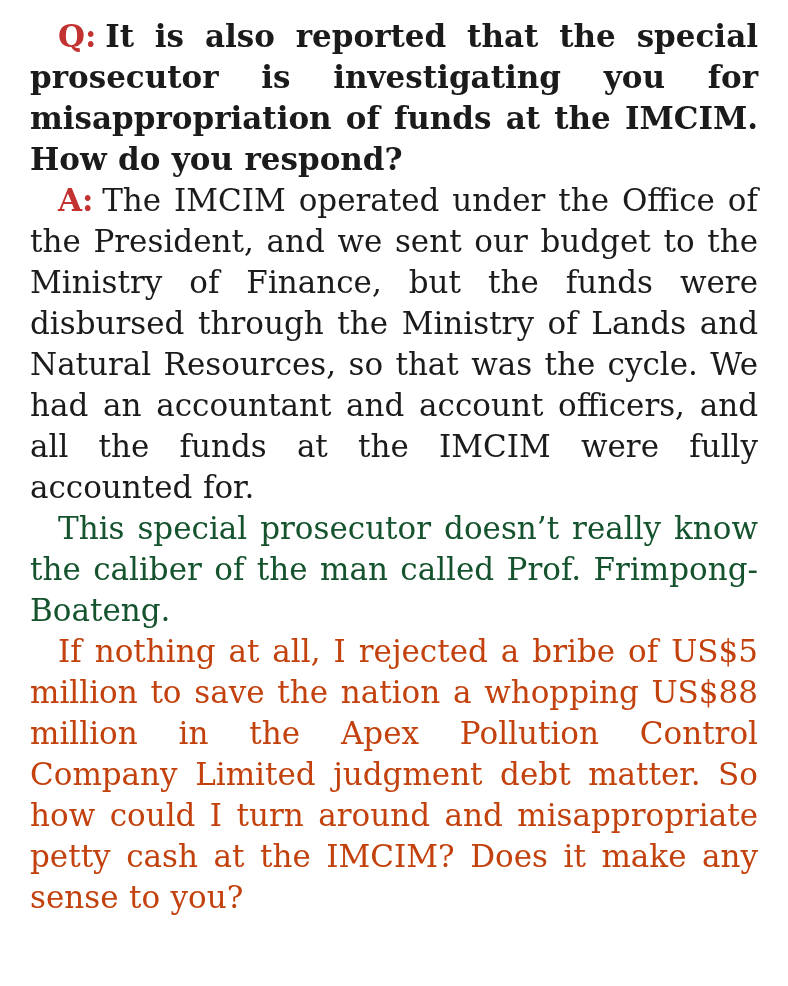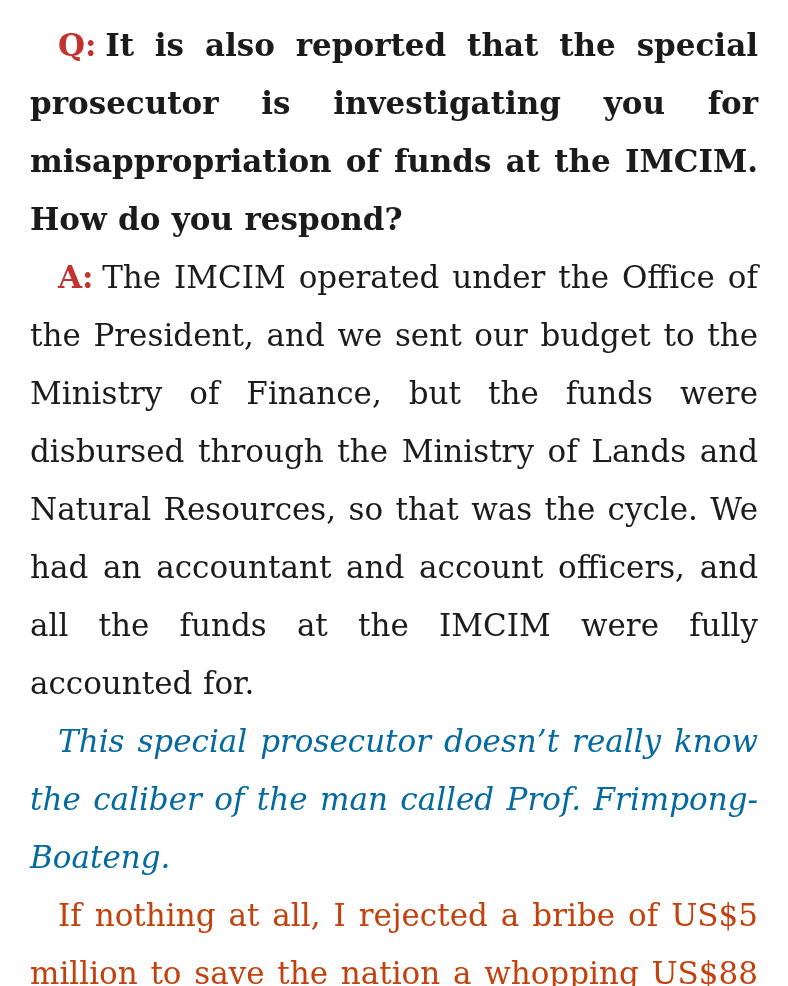--- a/index.html
+++ b/index.html
@@ -15,21 +15,21 @@
     box-sizing: border-box;
     padding: 16px 30px 0 30px;
     overflow: hidden;
   }
   .article {
     width: 728px;
   }
   p.para {
     font-family: "DejaVu Serif", "Liberation Serif", serif;
     font-size: 31px;
-    line-height: 58px;
+    line-height: 41px;
     color: #1b1b1b;
     text-align: justify;
     text-indent: 28px;
     margin: 0;
     padding: 0;
     word-spacing: 0.02em;
   }
   p.question {
     font-weight: bold;
   }
@@ -47,21 +47,21 @@
   <div class="article">
 
     <p class="para question" style="color: rgb(27, 27, 27);">
       <span class="para-label qa-accent" style="color: rgb(194, 50, 48);">Q:</span><span>It is also reported that the special prosecutor is investigating you for misappropriation of funds at the IMCIM. How do you respond?</span>
     </p>
 
     <p class="para answer" style="color: rgb(27, 27, 27);">
       <span class="para-label qa-accent" style="color: rgb(194, 50, 48);">A:</span><span>The IMCIM operated under the Office of the President, and we sent our budget to the Ministry of Finance, but the funds were disbursed through the Ministry of Lands and Natural Resources, so that was the cycle. We had an accountant and account officers, and all the funds at the IMCIM were fully accounted for.</span>
     </p>
 
-    <p class="para body-para" style="color: #0369a1; font-style: italic;">
+    <p class="para body-para" style="color: #14532d;">
       <span>This special prosecutor doesn’t really know the caliber of the man called Prof. Frimpong-Boateng.</span>
     </p>
 
     <p class="para body-para" style="color: #c2410c;">
       <span>If nothing at all, I rejected a bribe of US$5 million to save the nation a whopping US$88 million in the Apex Pollution Control Company Limited judgment debt matter. So how could I turn around and misappropriate petty cash at the IMCIM? Does it make any sense to you?</span>
     </p>
 
   </div>
 </div>
 

